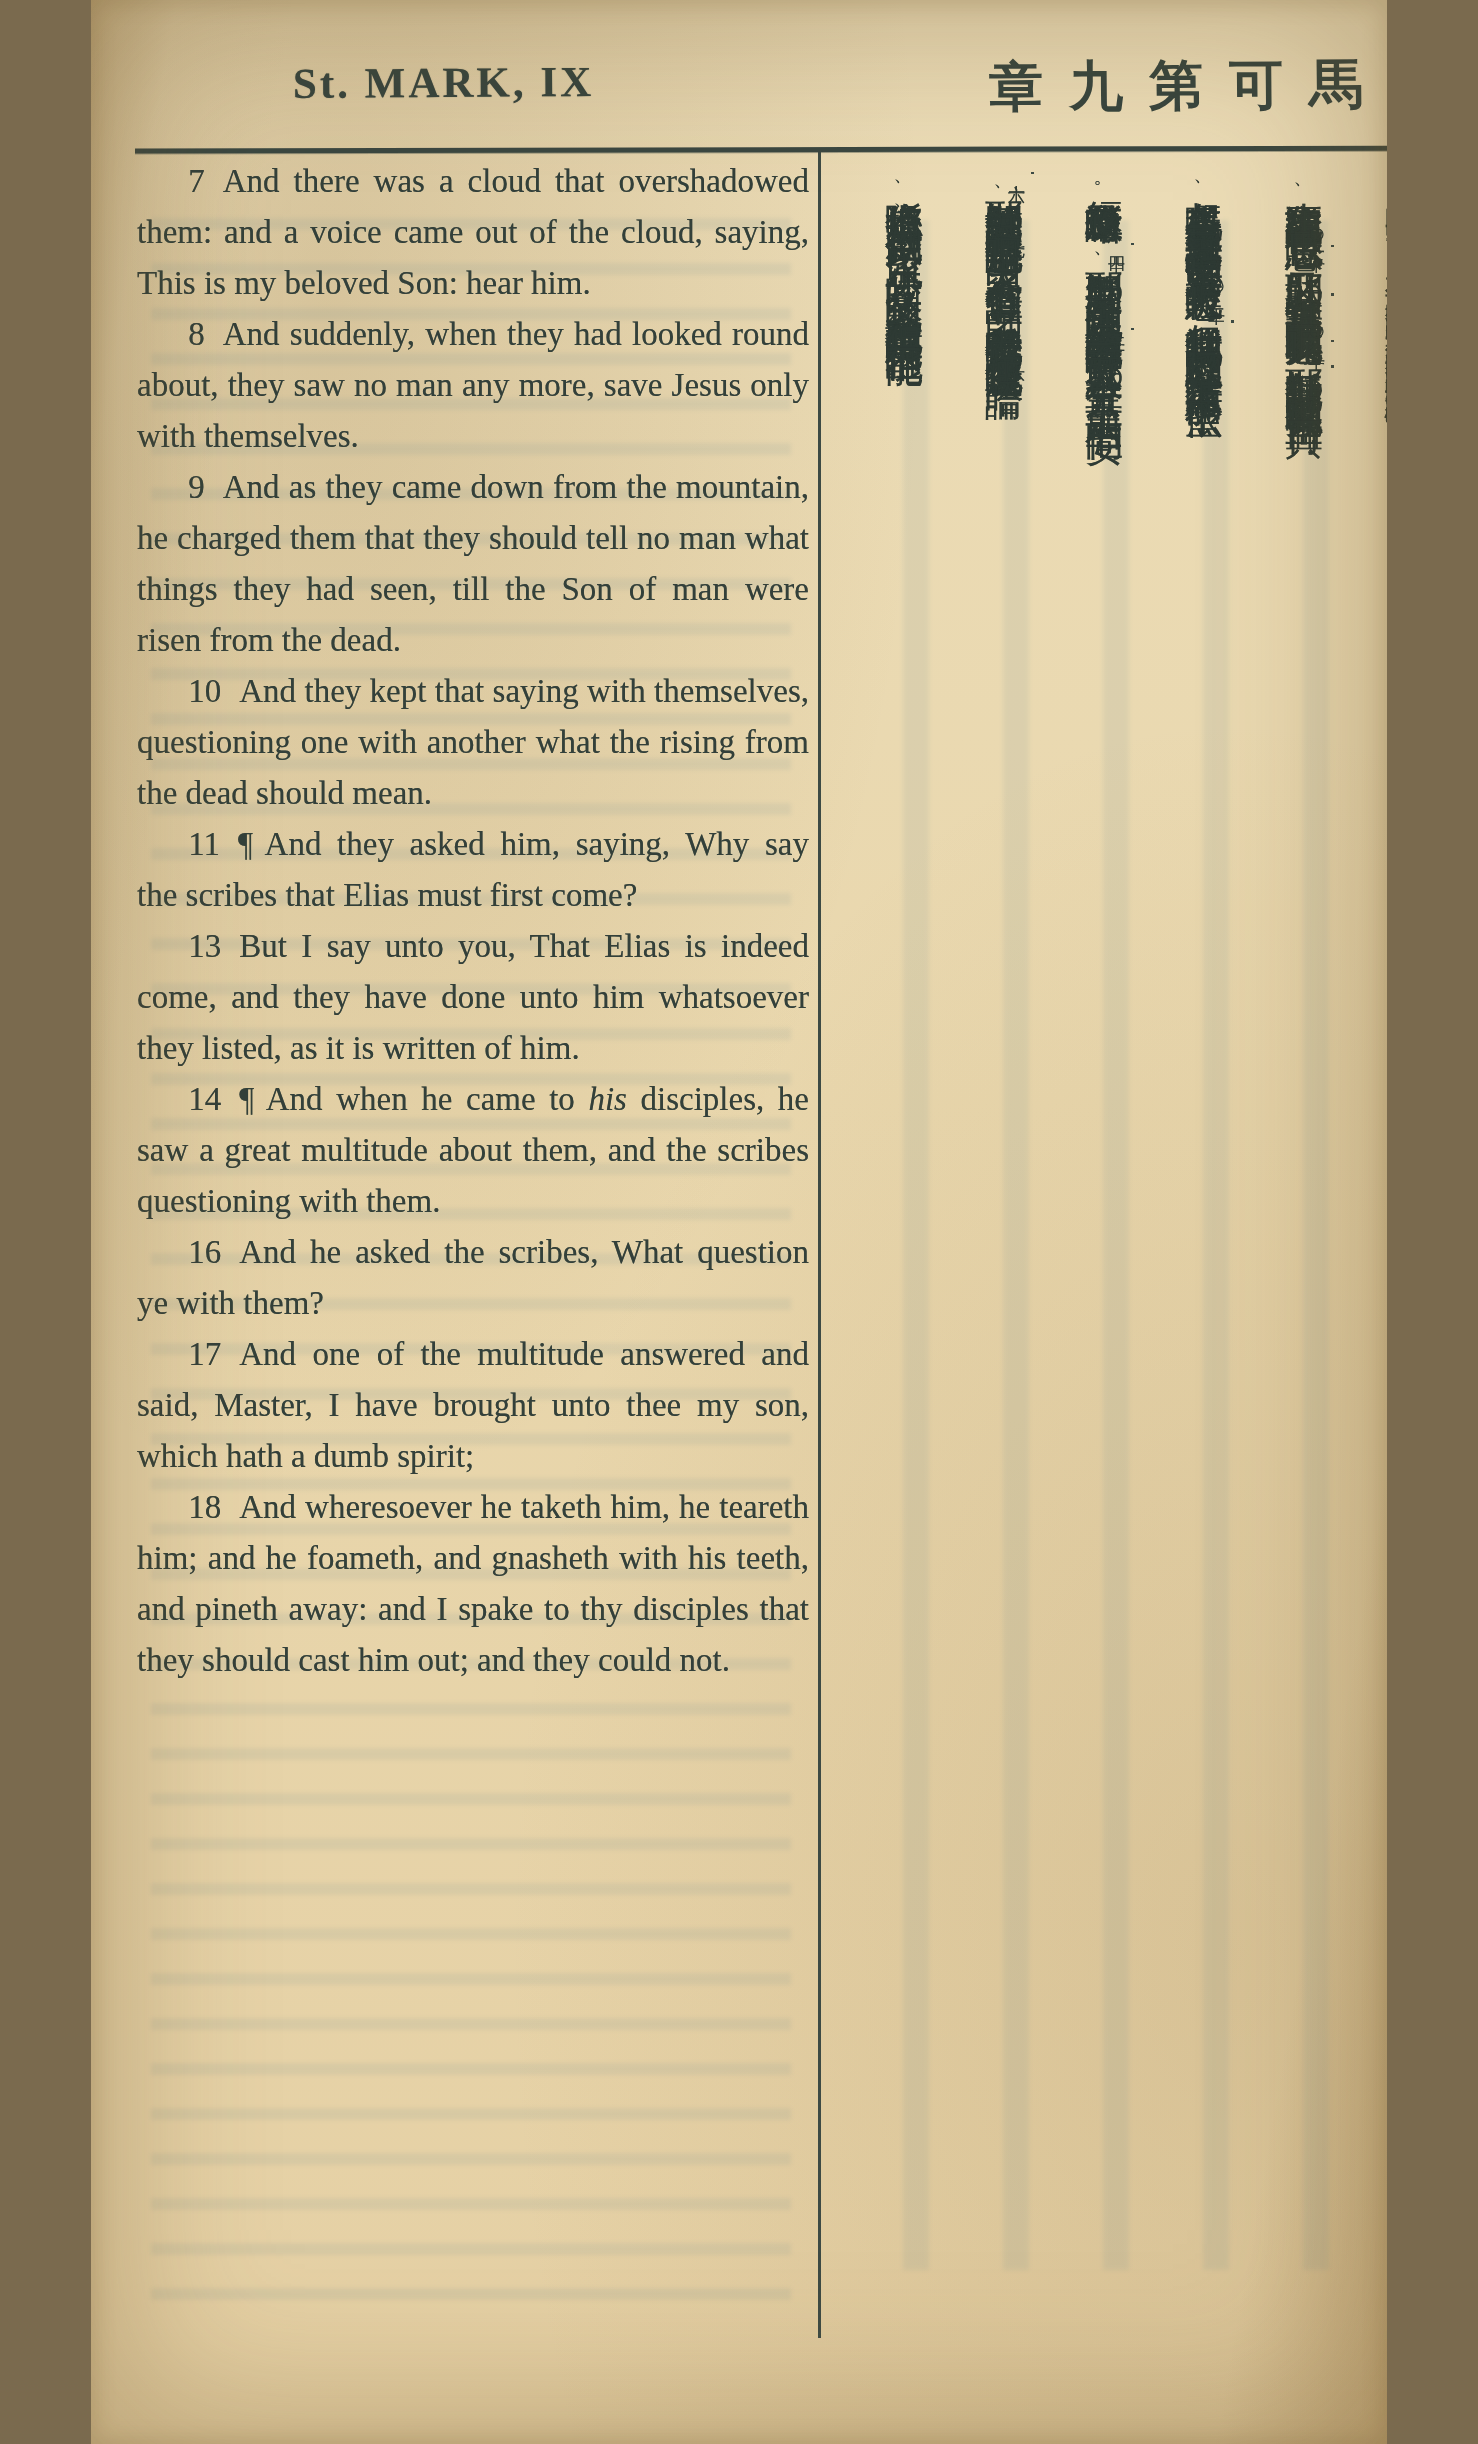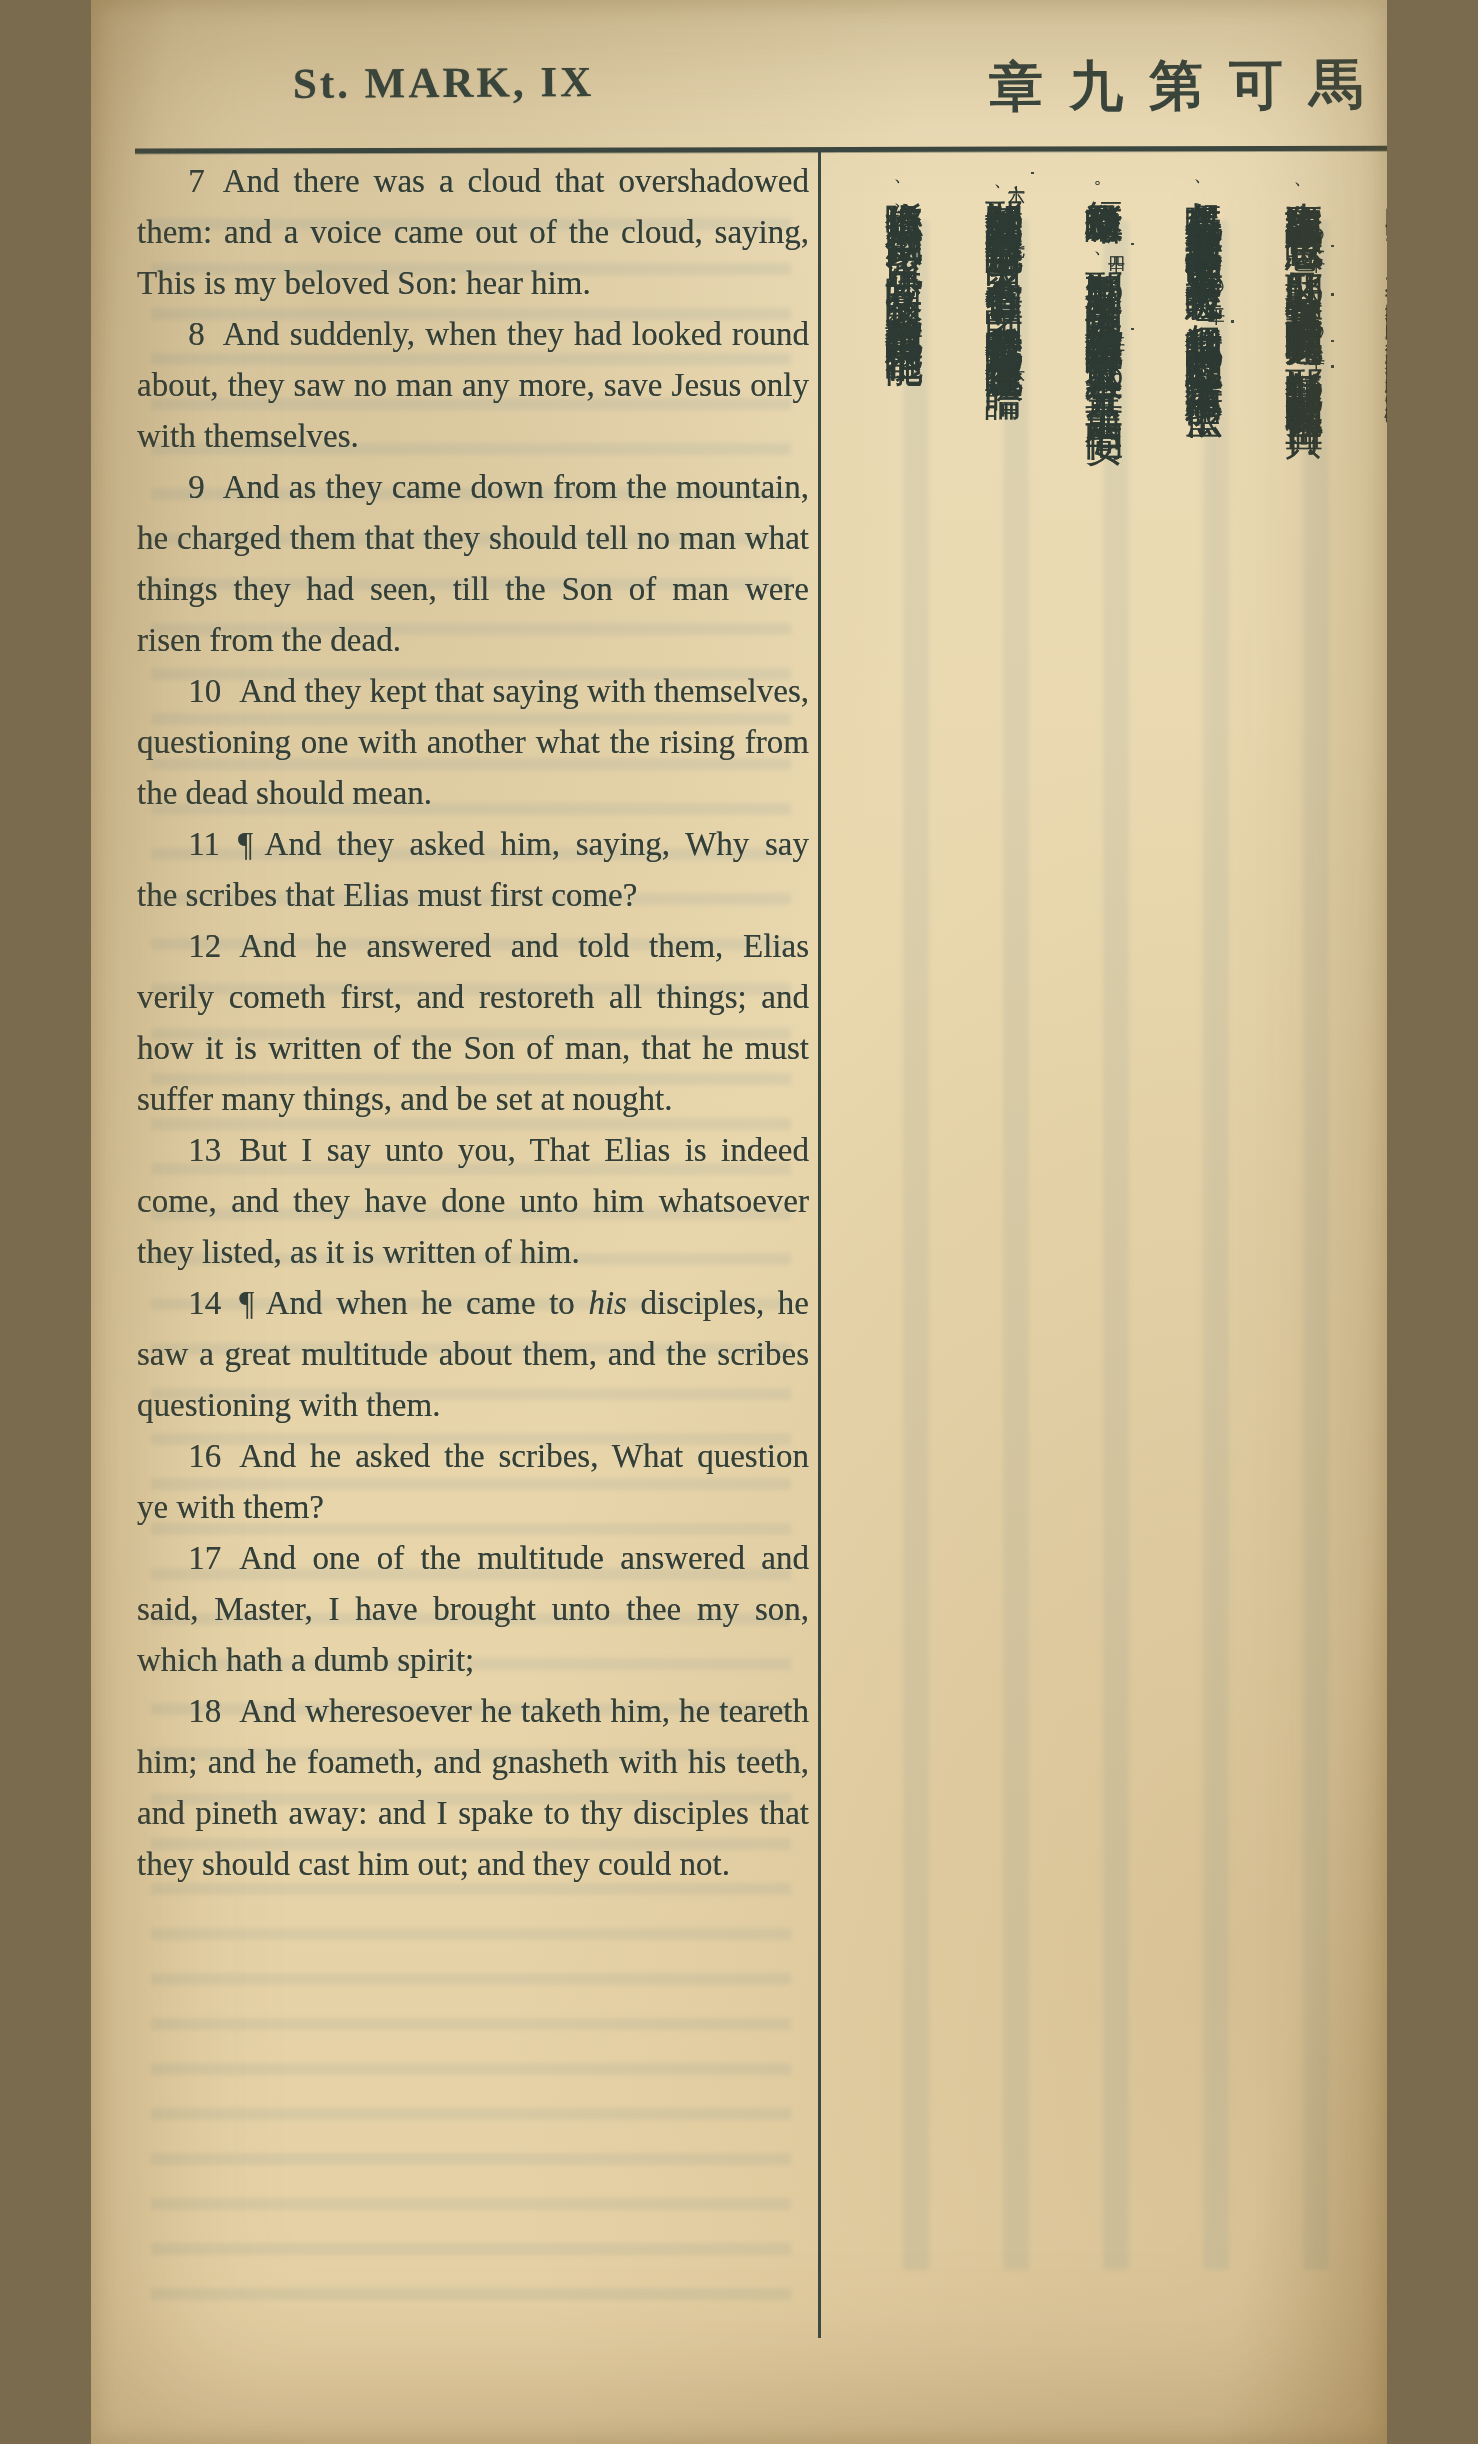--- a/index.html
+++ b/index.html
@@ -68,21 +68,20 @@
 
   <div class="rule"></div>
   <div class="divider"></div>
 
   <div class="english">
       <p><span class="vnum">7</span><span>And there was a cloud that overshadowed them: and a voice came out of the cloud, saying, This is my beloved Son: hear him.</span></p>
       <p><span class="vnum">8</span><span>And suddenly, when they had looked round about, they saw no man any more, save Jesus only with themselves.</span></p>
       <p><span class="vnum">9</span><span>And as they came down from the mountain, he charged them that they should tell no man what things they had seen, till the Son of man were risen from the dead.</span></p>
       <p><span class="vnum">10</span><span>And they kept that saying with themselves, questioning one with another what the rising from the dead should mean.</span></p>
       <p><span class="vnum">11</span><span class="pil">¶</span><span>And they asked him, saying, Why say the scribes that Elias must first come?</span></p>
-      <p><span class="vnum">12</span><span>And he answered and told them, Elias verily cometh first, and restoreth all things; and how it is written of the Son of man, that he must suffer many things, and be set at nought.</span></p>
       <p><span class="vnum">13</span><span>But I say unto you, That Elias is indeed come, and they have done unto him whatsoever they listed, as it is written of him.</span></p>
       <p><span class="vnum">14</span><span class="pil">¶</span><span>And when he came to </span><em>his</em><span> disciples, he saw a great multitude about them, and the scribes questioning with them.</span></p>
       <p><span class="vnum">16</span><span>And he asked the scribes, What question ye with them?</span></p>
       <p><span class="vnum">17</span><span>And one of the multitude answered and said, Master, I have brought unto thee my son, which hath a dumb spirit;</span></p>
       <p><span class="vnum">18</span><span>And wheresoever he taketh him, he teareth him; and he foameth, and gnasheth with his teeth, and pineth away: and I spake to thy disciples that they should cast him out; and they could not.</span></p>
     </div>
   <div class="chinese">
       <div class="ccol"><span class="vmark">七</span>適值有雲遮住佢哋<span class="punct">、</span>有聲喺雲中出嚟話<span class="punct">、</span>呢個係我嘅愛子<span class="punct">、</span>你哋要聽佢話呀<span class="punct">、</span><span class="vmark">八</span>門生忽然周圍望吓<span class="punct">、</span>一個人都唔見<span class="punct">、</span>獨係<span class="pname">耶穌</span></div>
       <div class="ccol">共自己喺處呌<span class="punct">。</span>○<span class="vmark">九</span>落山個時<span class="punct">、</span><span class="pname">耶穌</span>禁戒佢哋話<span class="punct">、</span>人子未曾由死復生<span class="punct">、</span>唔好搣你所見嘅講過人知<span class="punct">、</span><span class="vmark">十</span>門生將呢句說話擠在心中<span class="punct">、</span></div>
       <div class="ccol">大家議論由死復生<span class="punct">、</span>係乜嘢意思<span class="punct">。</span><span class="vmark">○十一</span>又問<span class="pname">耶穌</span>話<span class="punct">、</span>爲乜事讀書人話<span class="punct">、</span><span class="pname">以利亞</span>必要先嚟呢<span class="punct">。</span><span class="vmark">○十二</span><span class="pname">耶穌</span>對佢哋話<span class="punct">、</span><span class="pname">以利亞</span>眞係先嚟<span class="punct">、</span>再興</div>

